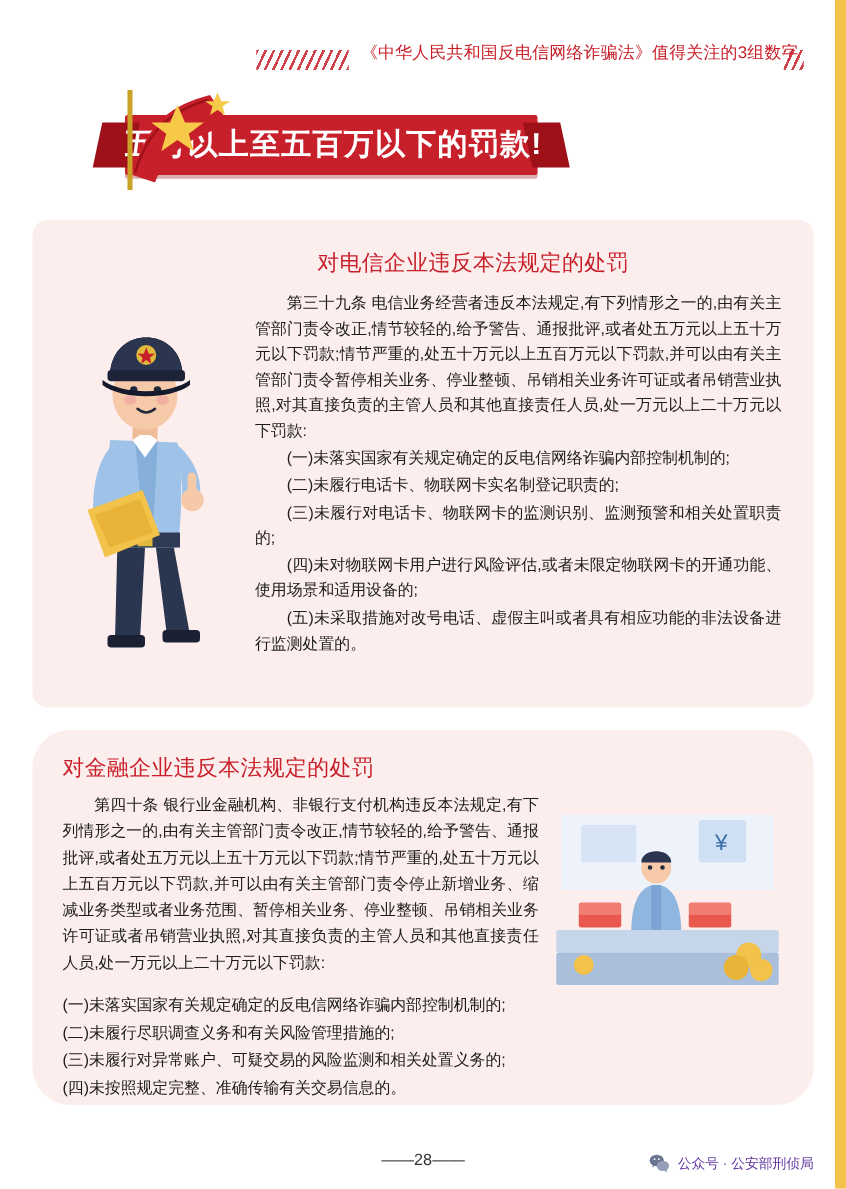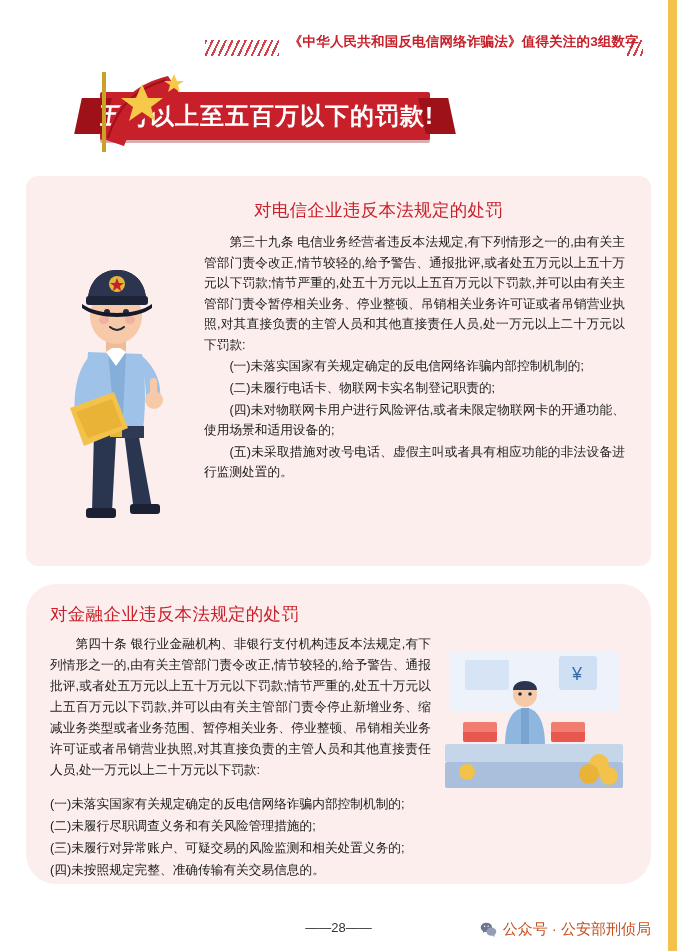--- a/index.html
+++ b/index.html
@@ -40,21 +40,21 @@
     height: 16px;
     background: repeating-linear-gradient(
       115deg,
       #c8202a 0px, #c8202a 2px,
       rgba(255,255,255,0) 2px, rgba(255,255,255,0) 6px
     );
     opacity: 0.85;
   }
   .header-title {
     font-size: 13.5px;
-    font-weight: bold;
+    font-weight: normal;
     color: #c8202a;
     letter-spacing: 0.2px;
     padding-right: 12px;
     white-space: nowrap;
   }
   .header-hatch-right {
     position: absolute;
     right: 8px;
     top: 40px;
     width: 16px;
@@ -223,22 +223,22 @@
     font-size: 13px;
     color: #333;
   }
   .watermark {
     position: absolute;
     right: 26px;
     bottom: 12px;
     display: flex;
     align-items: center;
     gap: 6px;
-    font-size: 15px;
-    color: #c2410c;
+    font-size: 11px;
+    color: #4c1d95;
     opacity: 0.92;
   }
   .wechat-icon {
     width: 17px;
     height: 17px;
     display: inline-block;
   }
   .side-bar-right {
     position: absolute;
     right: 0;
@@ -312,20 +312,21 @@
       <circle cx="75" cy="52" r="8" fill="#e0b83c"></circle>
       <polygon points="75,46 77,51 82,51 78,54 79,59 75,56 71,59 72,54 68,51 73,51" fill="#c8202a"></polygon>
 
       <path d="M64 120 L74 134 L84 120 L78 116 L70 116 Z" fill="#ffffff"></path>
     </svg>
 
     <div class="card1-body">
       <p class="indent">第三十九条 电信业务经营者违反本法规定,有下列情形之一的,由有关主管部门责令改正,情节较轻的,给予警告、通报批评,或者处五万元以上五十万元以下罚款;情节严重的,处五十万元以上五百万元以下罚款,并可以由有关主管部门责令暂停相关业务、停业整顿、吊销相关业务许可证或者吊销营业执照,对其直接负责的主管人员和其他直接责任人员,处一万元以上二十万元以下罚款:</p>
       <p class="indent gap-before">(一)未落实国家有关规定确定的反电信网络诈骗内部控制机制的;</p>
       <p class="indent">(二)未履行电话卡、物联网卡实名制登记职责的;</p>
+      <p class="indent">(三)未履行对电话卡、物联网卡的监测识别、监测预警和相关处置职责的;</p>
       <p class="indent">(四)未对物联网卡用户进行风险评估,或者未限定物联网卡的开通功能、使用场景和适用设备的;</p>
       <p class="indent">(五)未采取措施对改号电话、虚假主叫或者具有相应功能的非法设备进行监测处置的。</p>
     </div>
   </div>
 
   <div class="card card2">
     <h2 class="card-title card2-title">对金融企业违反本法规定的处罚</h2>
 
     <div class="card2-body">
       <div class="wrap-float"></div>

